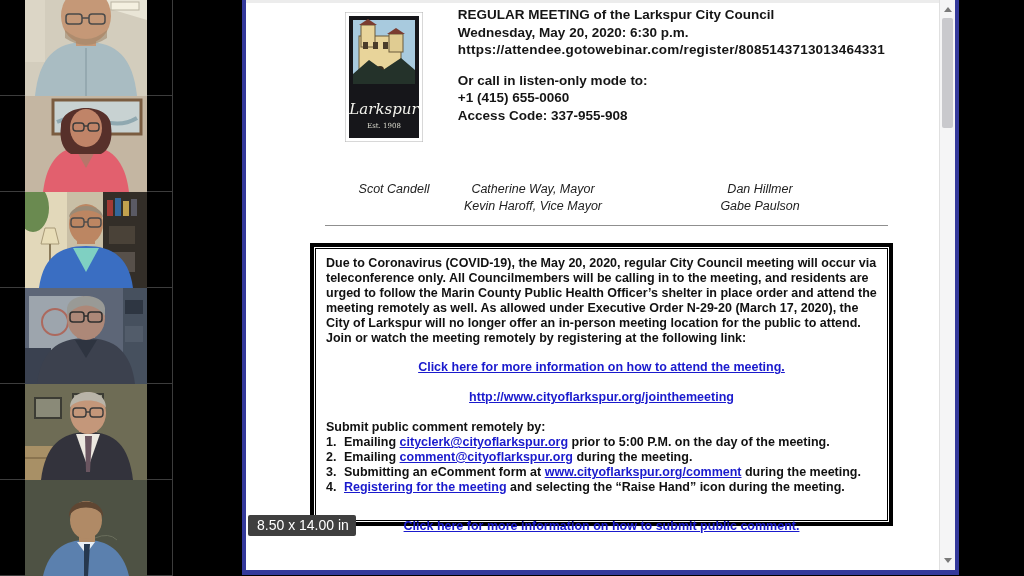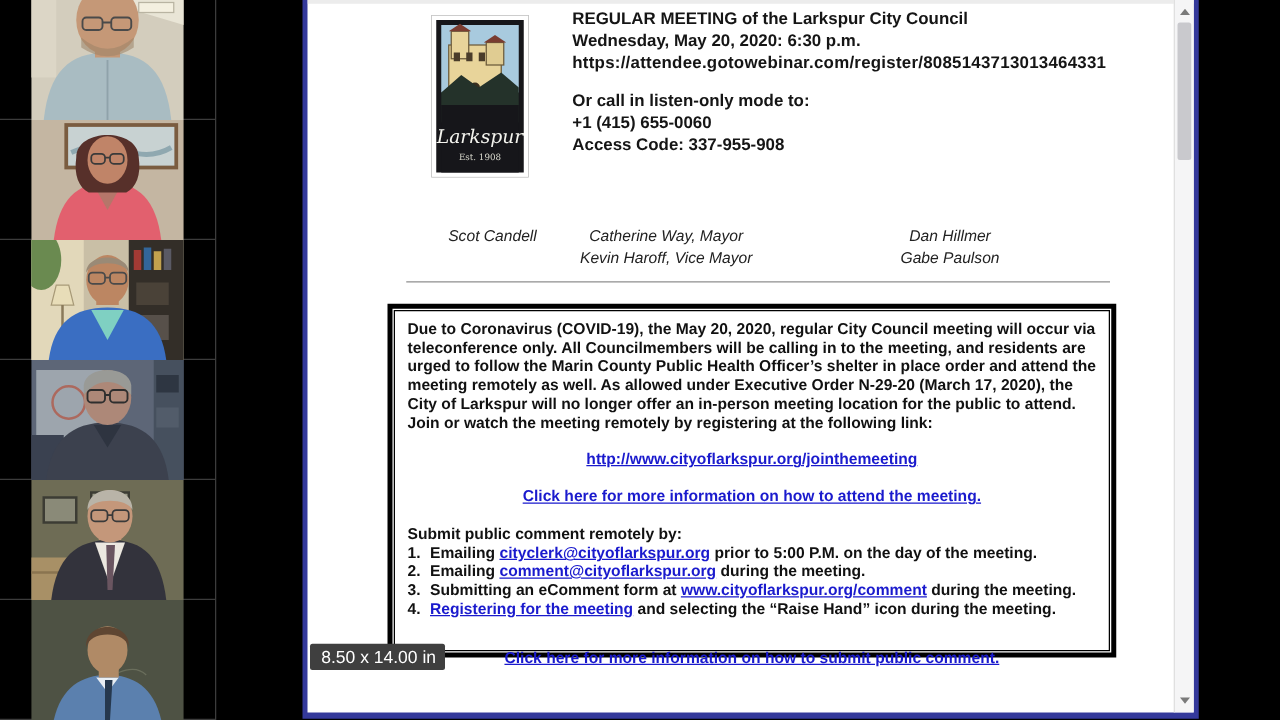--- a/index.html
+++ b/index.html
@@ -242,22 +242,22 @@
         <div>Dan Hillmer</div>
         <div>Gabe Paulson</div>
       </div>
     </div>
 
     <div class="rule"></div>
 
     <div class="notice">
       <div class="notice-inner">
         <div>Due to Coronavirus (COVID-19), the May 20, 2020, regular City Council meeting will occur via teleconference only. All Councilmembers will be calling in to the meeting, and residents are urged to follow the Marin County Public Health Officer’s shelter in place order and attend the meeting remotely as well.  As allowed under Executive Order N-29-20 (March 17, 2020), the City of Larkspur will no longer offer an in-person meeting location for the public to attend. Join or watch the meeting remotely by registering at the following link:</div>
+        <div class="centerline"><span class="linkline">Click here for more information on how to attend the meeting.</span></div>
         <div class="centerline"><span class="linkline">http://www.cityoflarkspur.org/jointhemeeting</span></div>
-        <div class="centerline"><span class="linkline">Click here for more information on how to attend the meeting.</span></div>
         <div class="submit-head">Submit public comment remotely by:</div>
 
         <div class="nitem">
           <span class="num">1.</span>
           <span class="body"><span>Emailing </span><span class="linkline">cityclerk@cityoflarkspur.org</span><span> prior to 5:00 P.M. on the day of the meeting.</span></span>
         </div>
         <div class="nitem">
           <span class="num">2.</span>
           <span class="body"><span>Emailing </span><span class="linkline">comment@cityoflarkspur.org</span><span> during the meeting.</span></span>
         </div>

